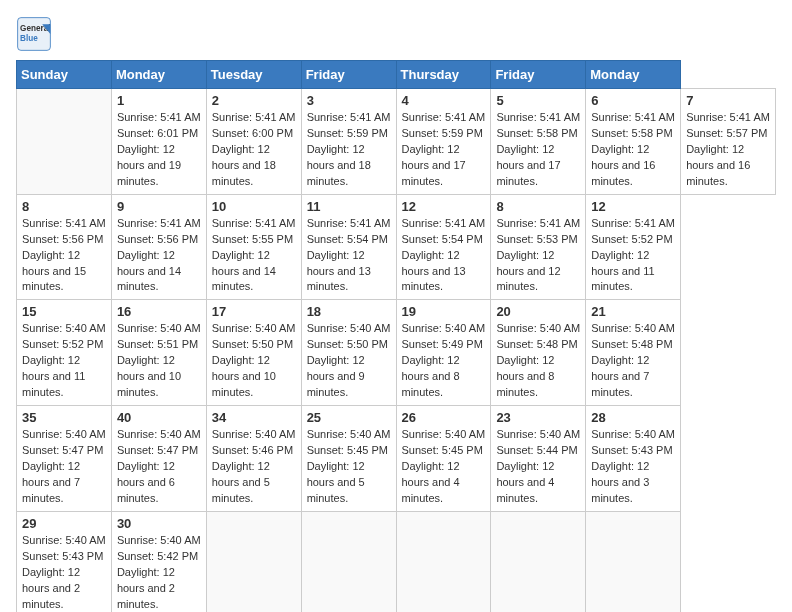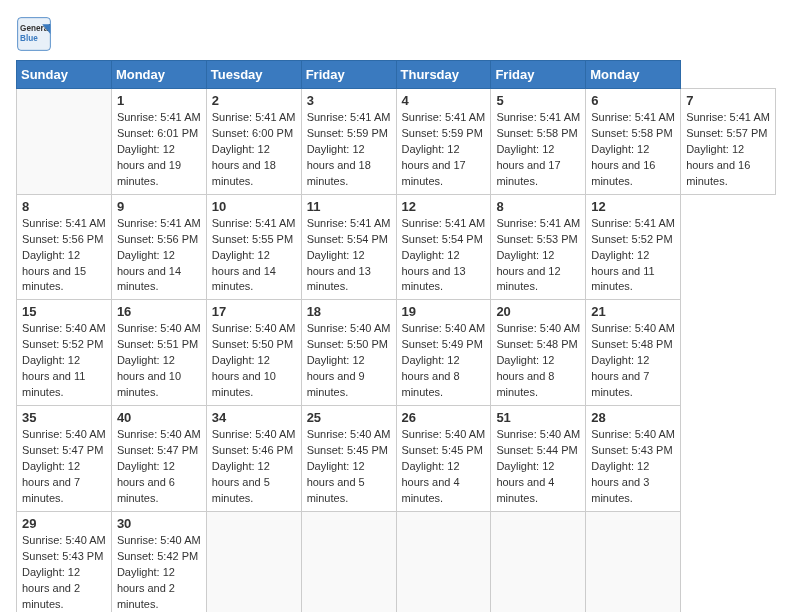--- a/index.html
+++ b/index.html
@@ -326,21 +326,21 @@
       </td>
         <td>
         <span class="day-num">26</span>
         <div class="day-info">
           Sunrise: 5:40 AM<br>
           Sunset: 5:45 PM<br>
           Daylight: 12 hours and 4 minutes.
         </div>
       </td>
         <td>
-        <span class="day-num">51</span>
+        <span class="day-num">23</span>
         <div class="day-info">
           Sunrise: 5:40 AM<br>
           Sunset: 5:44 PM<br>
           Daylight: 12 hours and 4 minutes.
         </div>
       </td>
         <td>
         <span class="day-num">28</span>
         <div class="day-info">
           Sunrise: 5:40 AM<br>

